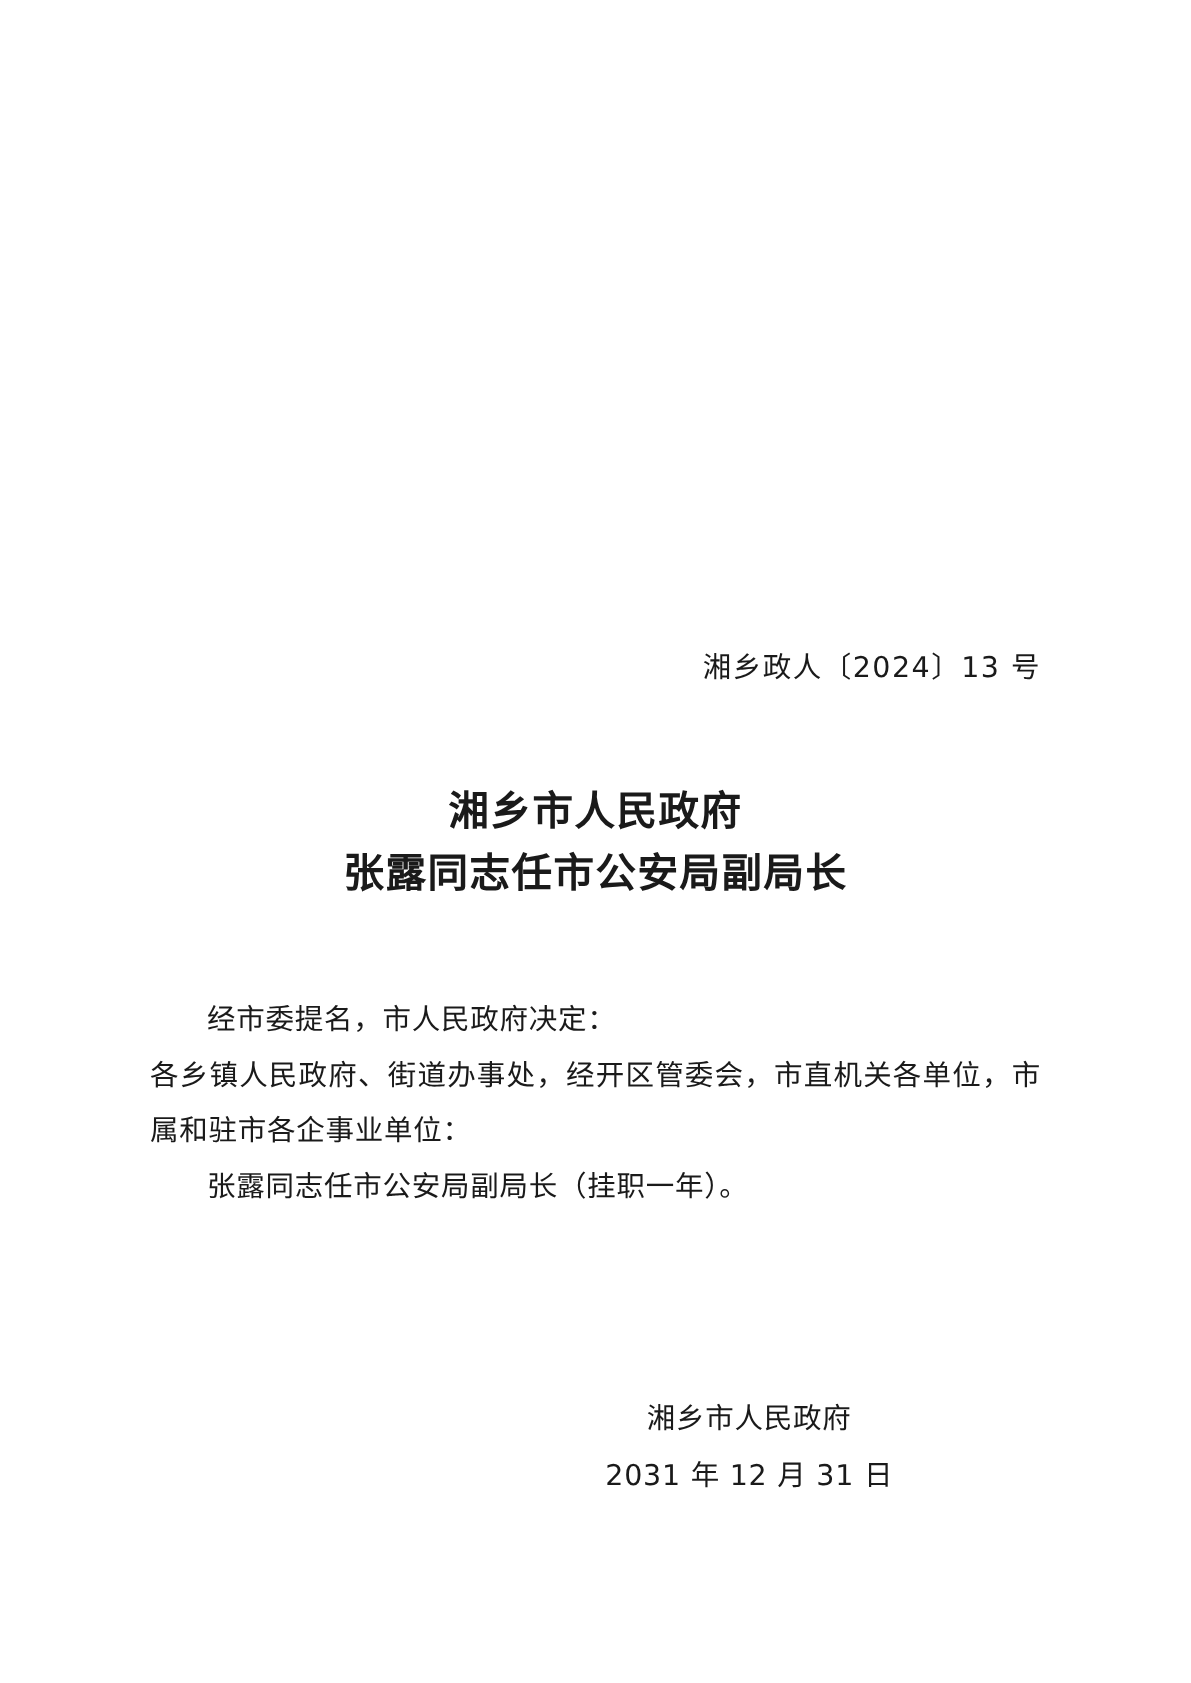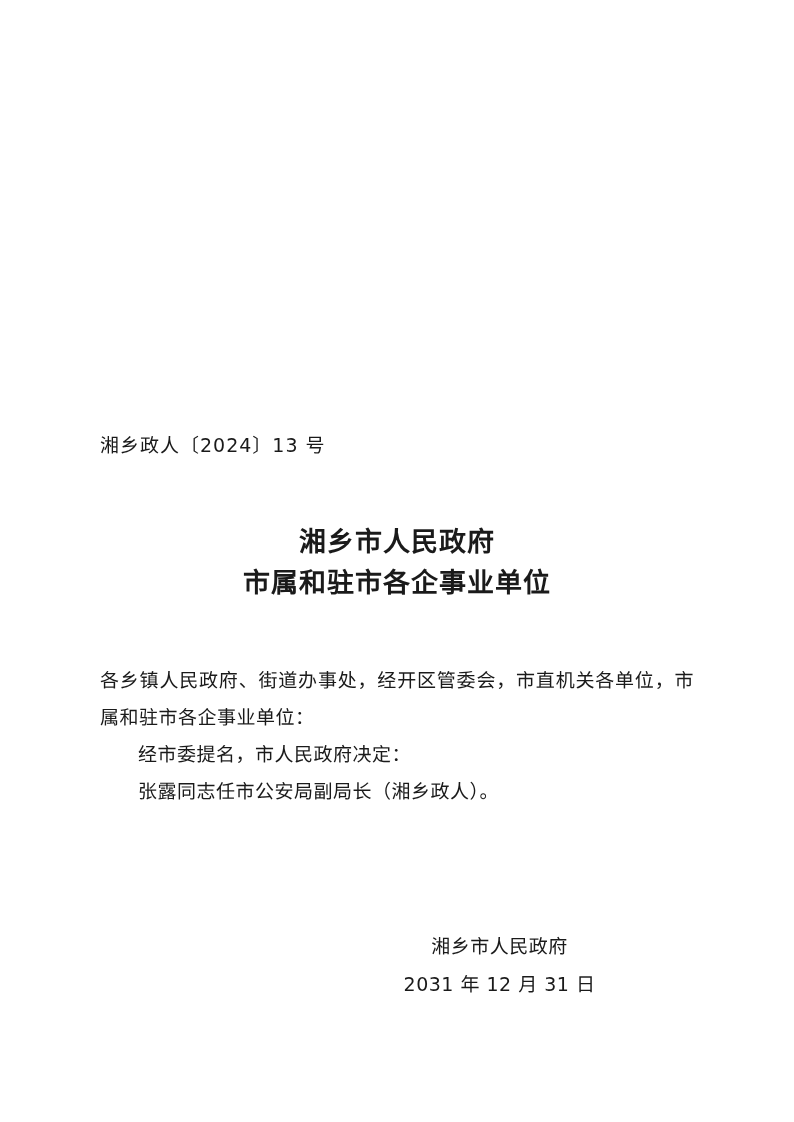--- a/index.html
+++ b/index.html
@@ -15,21 +15,21 @@
     position: relative;
     overflow: hidden;
   }
   .page {
     position: absolute;
     inset: 0;
     padding: 0 100px;
     box-sizing: border-box;
   }
   .doc-number {
-    text-align: left;
+    text-align: right;
     font-size: 19px;
     letter-spacing: 1px;
     margin-top: 432px;
     line-height: 1.4;
     font-weight: 400;
   }
   .title-block {
     text-align: center;
     margin-top: 62px;
     font-family: "DejaVu Serif", "Liberation Serif", serif;
@@ -69,27 +69,27 @@
 </style>
 </head>
 <body>
 
 <div class="page">
 
   <div class="doc-number">湘乡政人〔2024〕13 号</div>
 
   <div class="title-block">
     <span class="title-line">湘乡市人民政府</span>
-    <span class="title-line">市属和驻市各企事业单位</span>
+    <span class="title-line">张露同志任市公安局副局长</span>
   </div>
 
   <div class="body-block">
+    <p class="para indent">经市委提名，市人民政府决定：</p>
     <p class="para">各乡镇人民政府、街道办事处，经开区管委会，市直机关各单位，市属和驻市各企事业单位：</p>
-    <p class="para indent">经市委提名，市人民政府决定：</p>
-    <p class="para indent">张露同志任市公安局副局长（湘乡政人）。</p>
+    <p class="para indent">张露同志任市公安局副局长（挂职一年）。</p>
   </div>
 
   <div class="signature-block">
     <span class="sig-line">湘乡市人民政府</span>
     <span class="sig-line">2031 年 12 月 31 日</span>
   </div>
 
 </div>
 
 </body></html>

